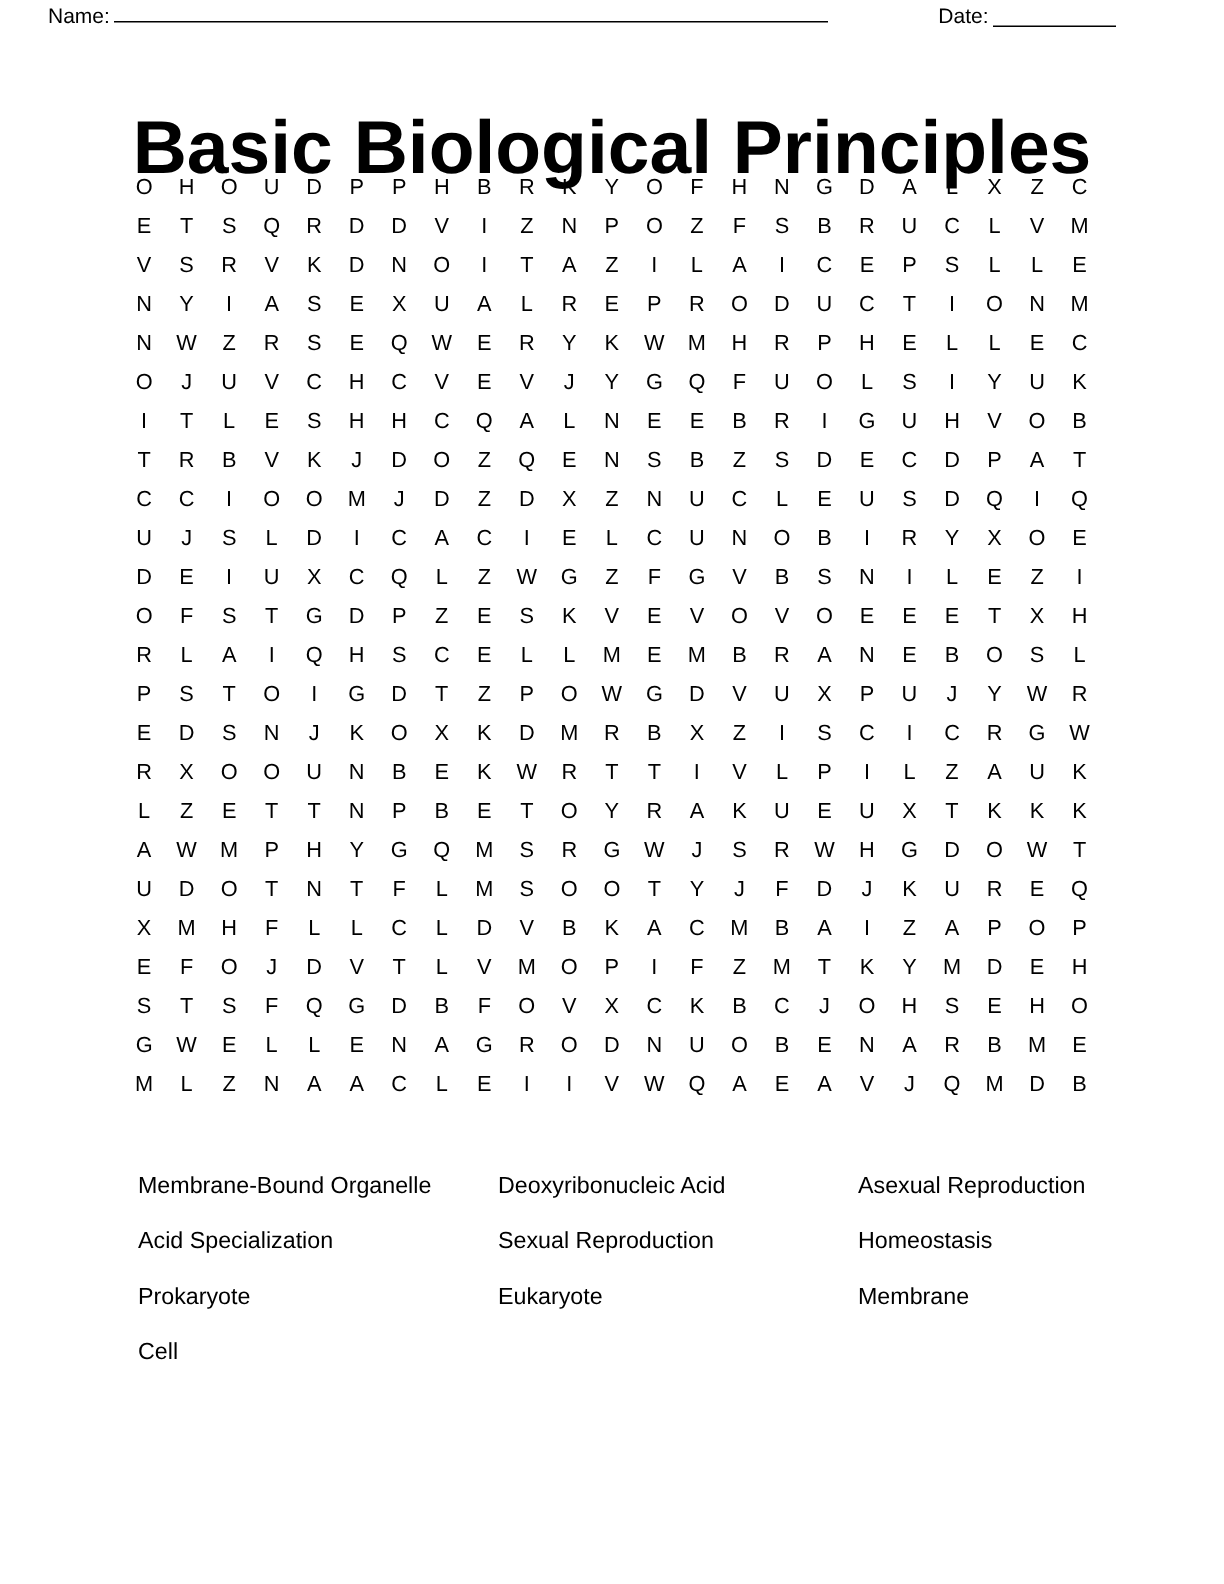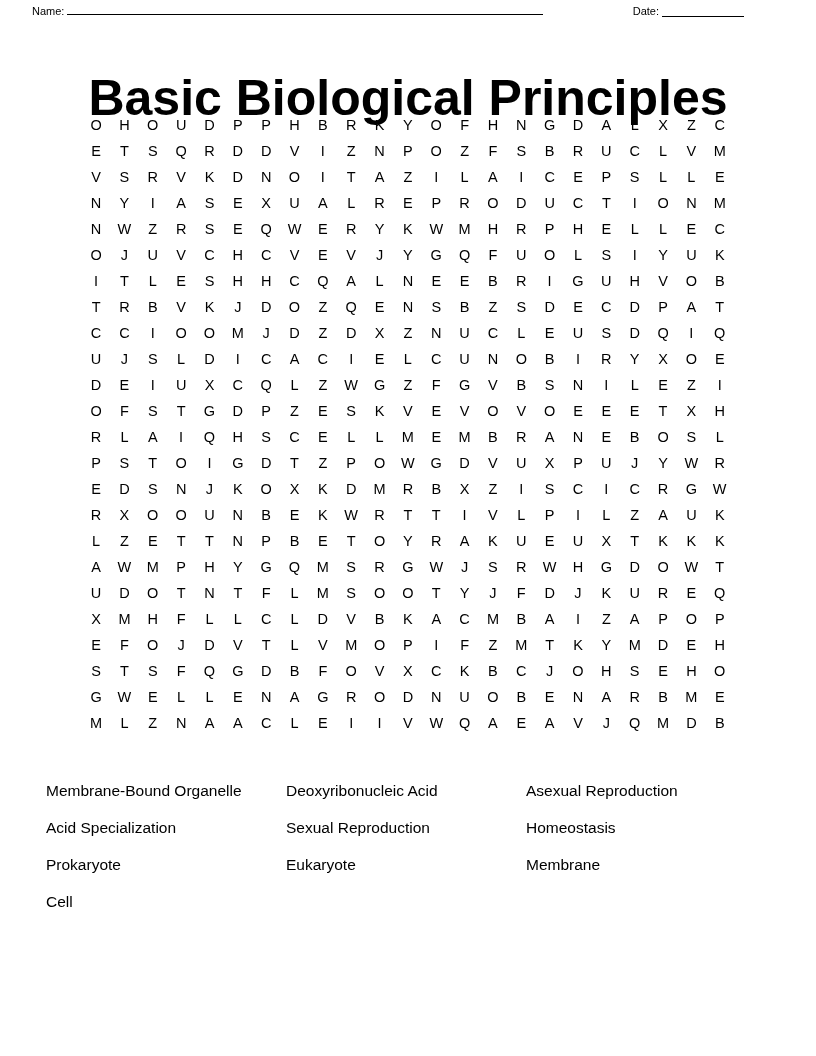--- a/index.html
+++ b/index.html
@@ -40,21 +40,21 @@
     flex: 1 1 auto;
     white-space: nowrap;
   }
   .header-right {
     display: flex;
     align-items: flex-end;
     white-space: nowrap;
     margin-left: 14px;
   }
   .hdr-label {
-    font-size: 11px;
+    font-size: 14px;
   }
   .hdr-rule {
     display: inline-block;
     border-bottom: 1px solid #000;
     height: 12px;
   }
   .hdr-rule.name {
     width: 476px;
     margin-left: 3px;
   }
@@ -104,20 +104,21 @@
     width: 700px;
     display: grid;
     grid-template-columns: 240px 240px 220px;
     row-gap: 12px;
   }
   .word {
     font-family: "Liberation Sans", sans-serif;
     font-size: 15.5px;
     line-height: 25px;
     white-space: nowrap;
+    margin-left: 46px;
   }
 </style>
 </head>
 <body>
 
 <div class="page">
 
   <div class="header-line">
     <div class="header-left">
       <span class="hdr-label">Name:</span>

